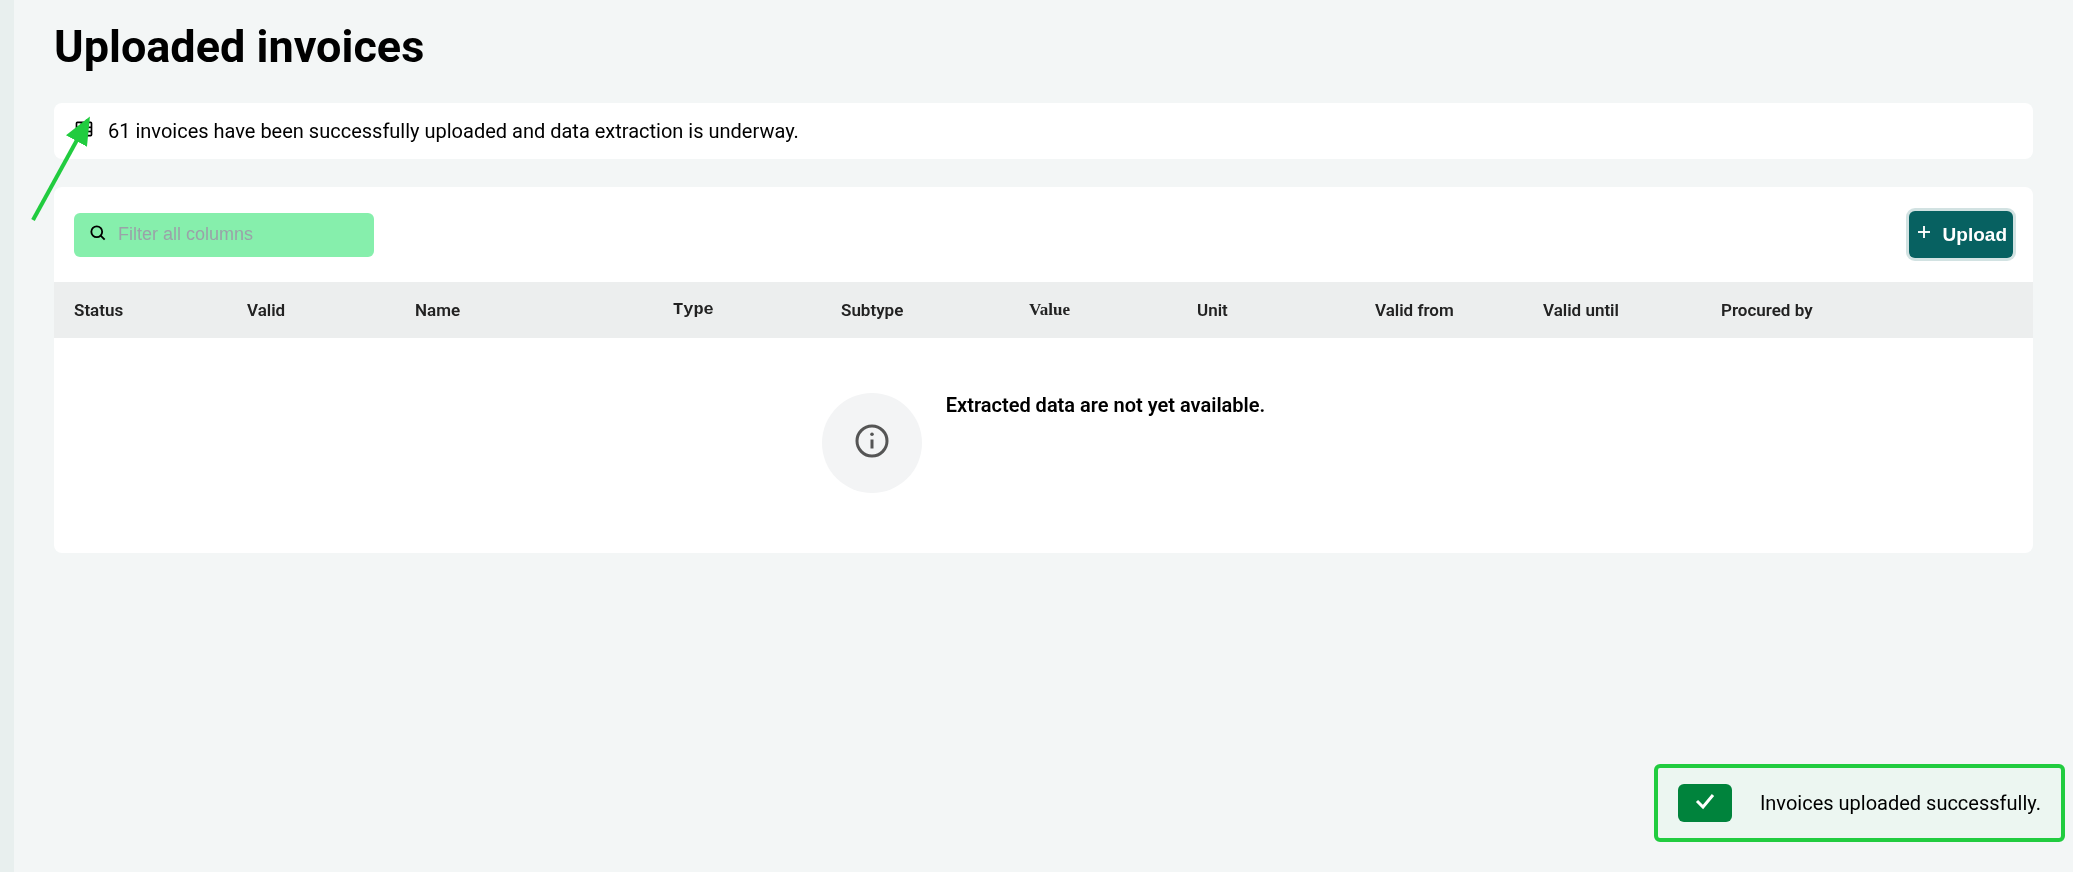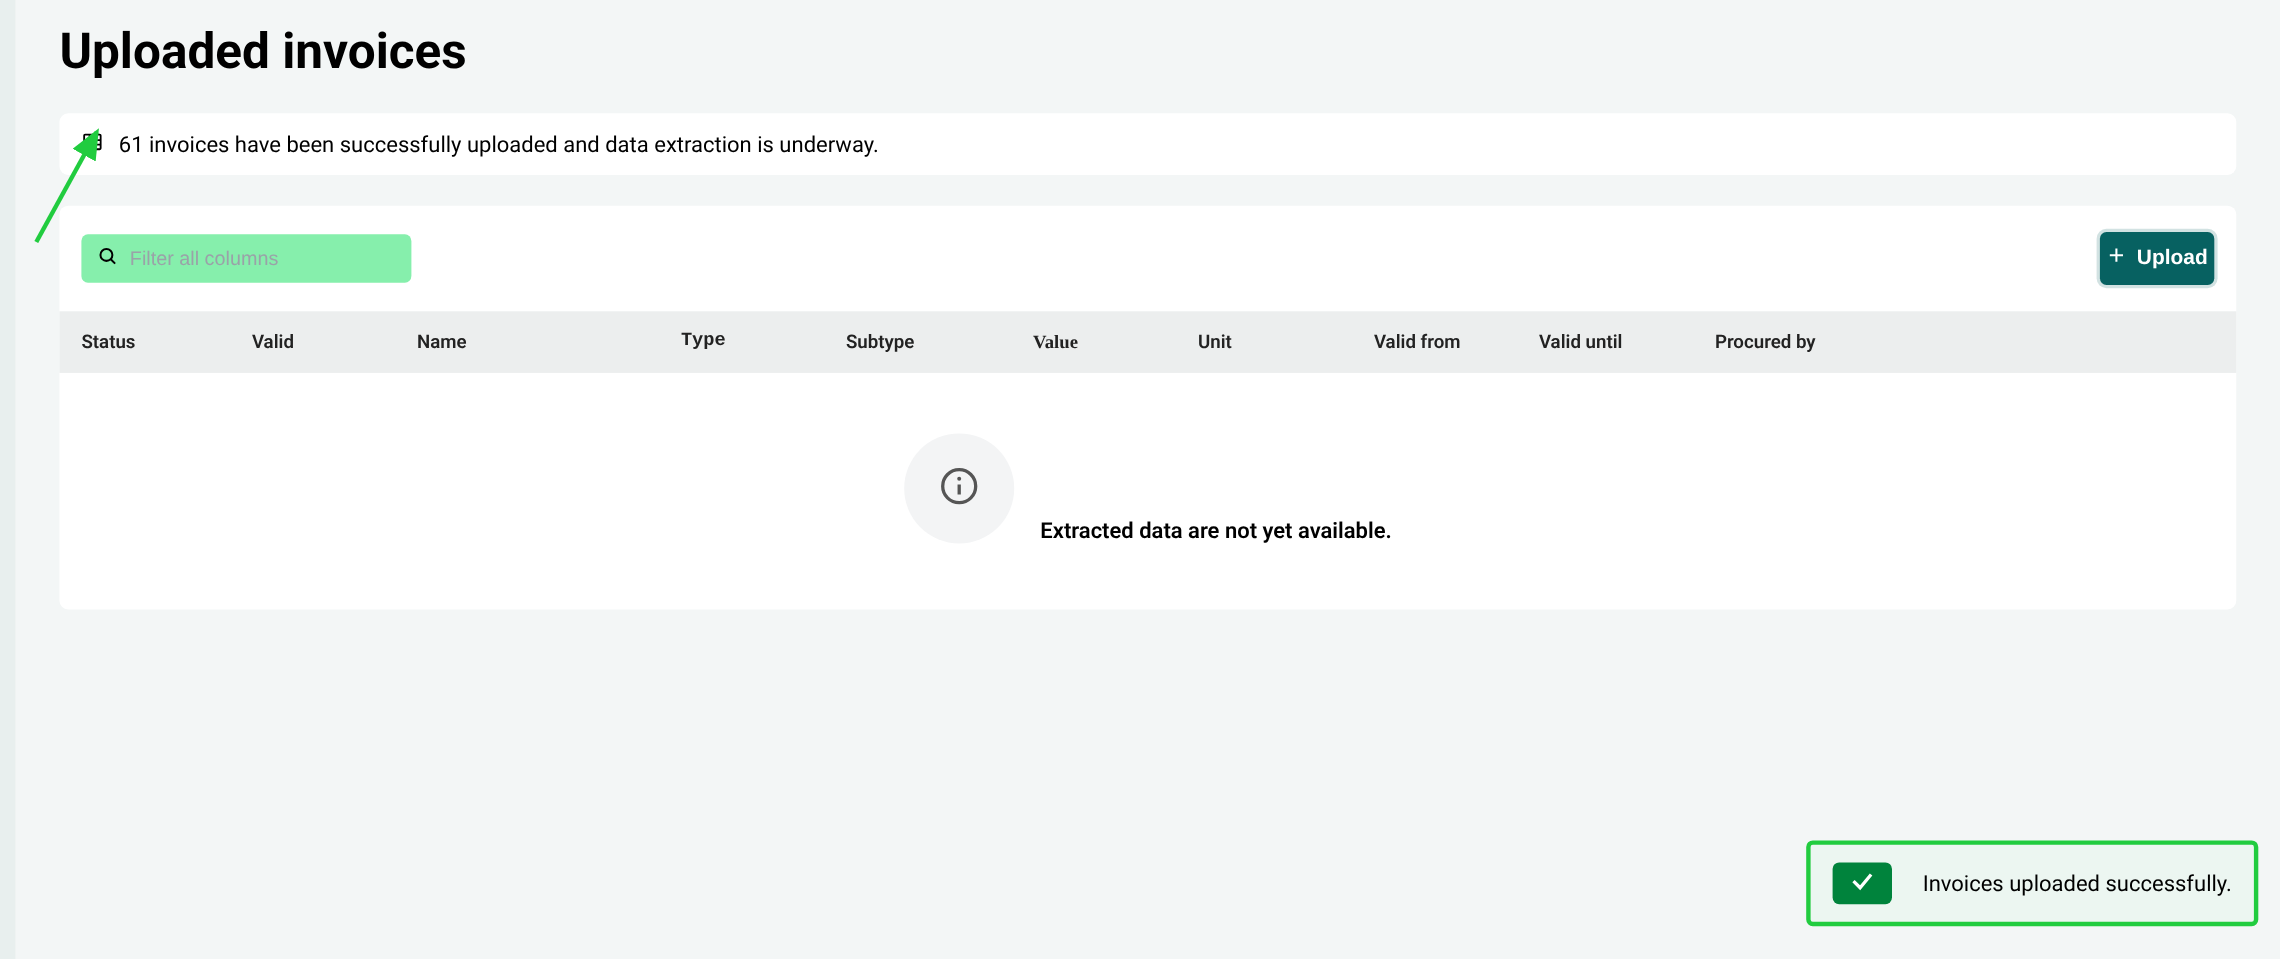--- a/index.html
+++ b/index.html
@@ -101,40 +101,40 @@
       box-shadow: 0 0 0 3px rgba(7, 97, 97, 0.18);
     }
     .plus-icon {
       width: 18px;
       height: 18px;
     }
     .table-header {
       background-color: #eceeee;
       display: flex;
       padding: 18px 20px;
-      gap: 0;
+      gap: 18px;
     }
     .th {
       font-size: 17px;
       font-weight: 600;
       color: #222;
     }
     .col-status { width: 155px; }
     .col-errors { width: 150px; }
     .col-name { width: 240px; }
     .col-type { width: 150px; font-family: Liberation Mono, monospace; }
     .col-subtype { width: 170px; }
     .col-value { width: 150px; font-family: Liberation Serif, serif; }
     .col-unit { width: 160px; }
     .col-validfrom { width: 150px; }
     .col-validuntil { width: 160px; }
     .col-procured { width: 200px; }
     .empty-state {
       display: flex;
-      align-items: flex-end;
+      align-items: flex-start;
       justify-content: center;
       gap: 24px;
       padding: 55px 0 60px 0;
     }
     .info-circle {
       width: 100px;
       height: 100px;
       border-radius: 50%;
       background-color: #f3f4f5;
       display: flex;
@@ -146,21 +146,21 @@
       height: 36px;
     }
     .empty-text {
       font-size: 20px;
       font-weight: 600;
       color: #000;
     }
     .toast {
       position: absolute;
       bottom: 30px;
-      right: 20px;
+      right: 8px;
       background-color: #ecf6f1;
       border: 4px solid #21cc3f;
       border-radius: 6px;
       padding: 16px 20px;
       display: flex;
       align-items: center;
       gap: 28px;
     }
     .toast-check-box {
       background-color: #00833c;

